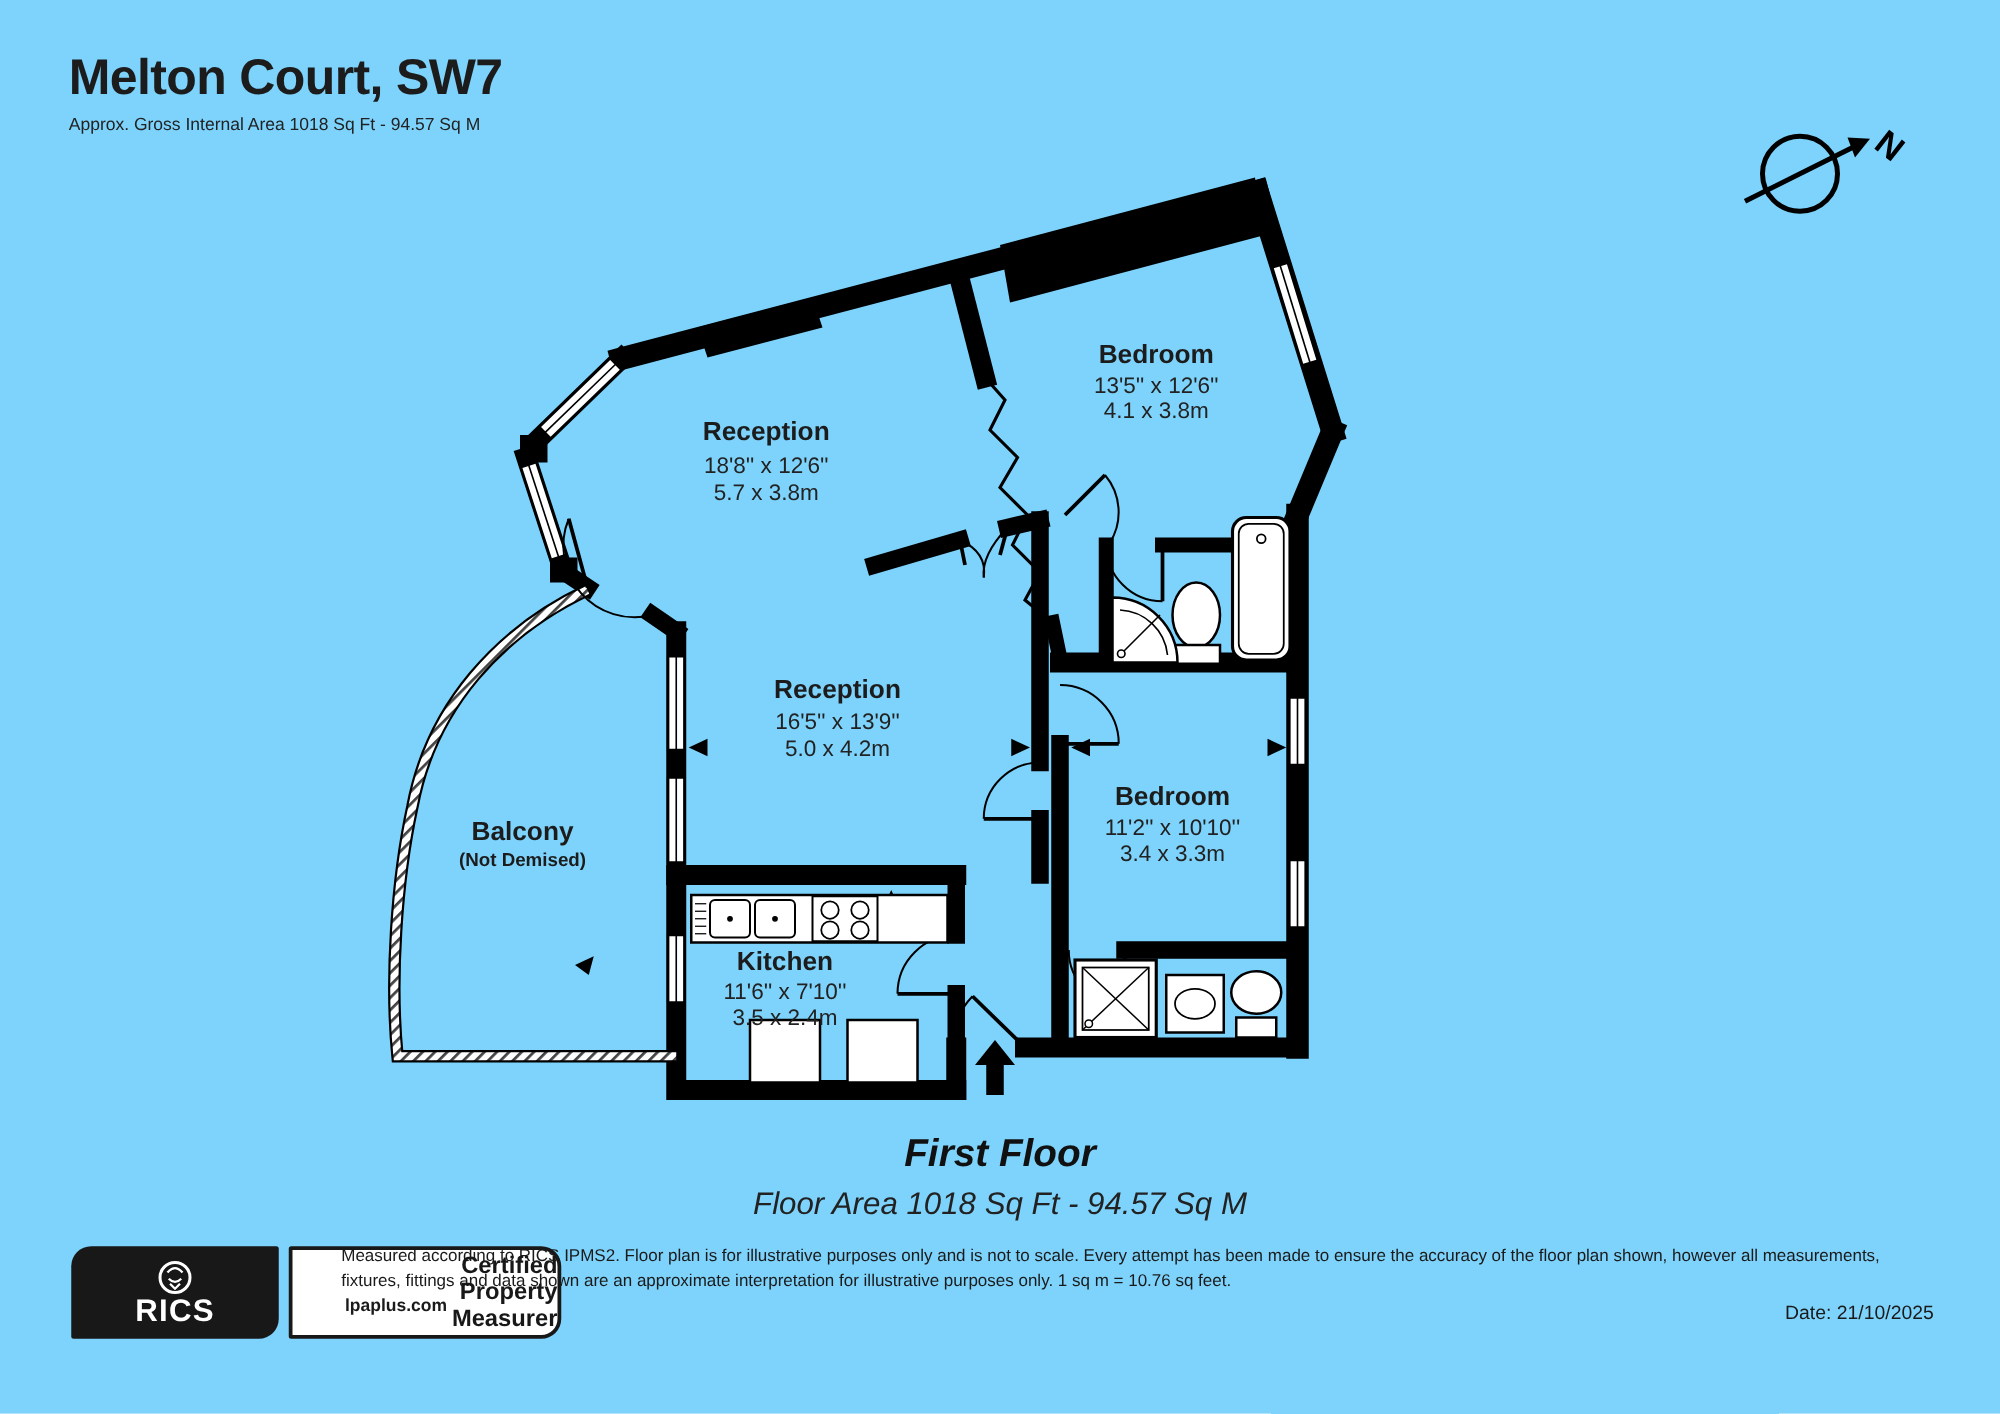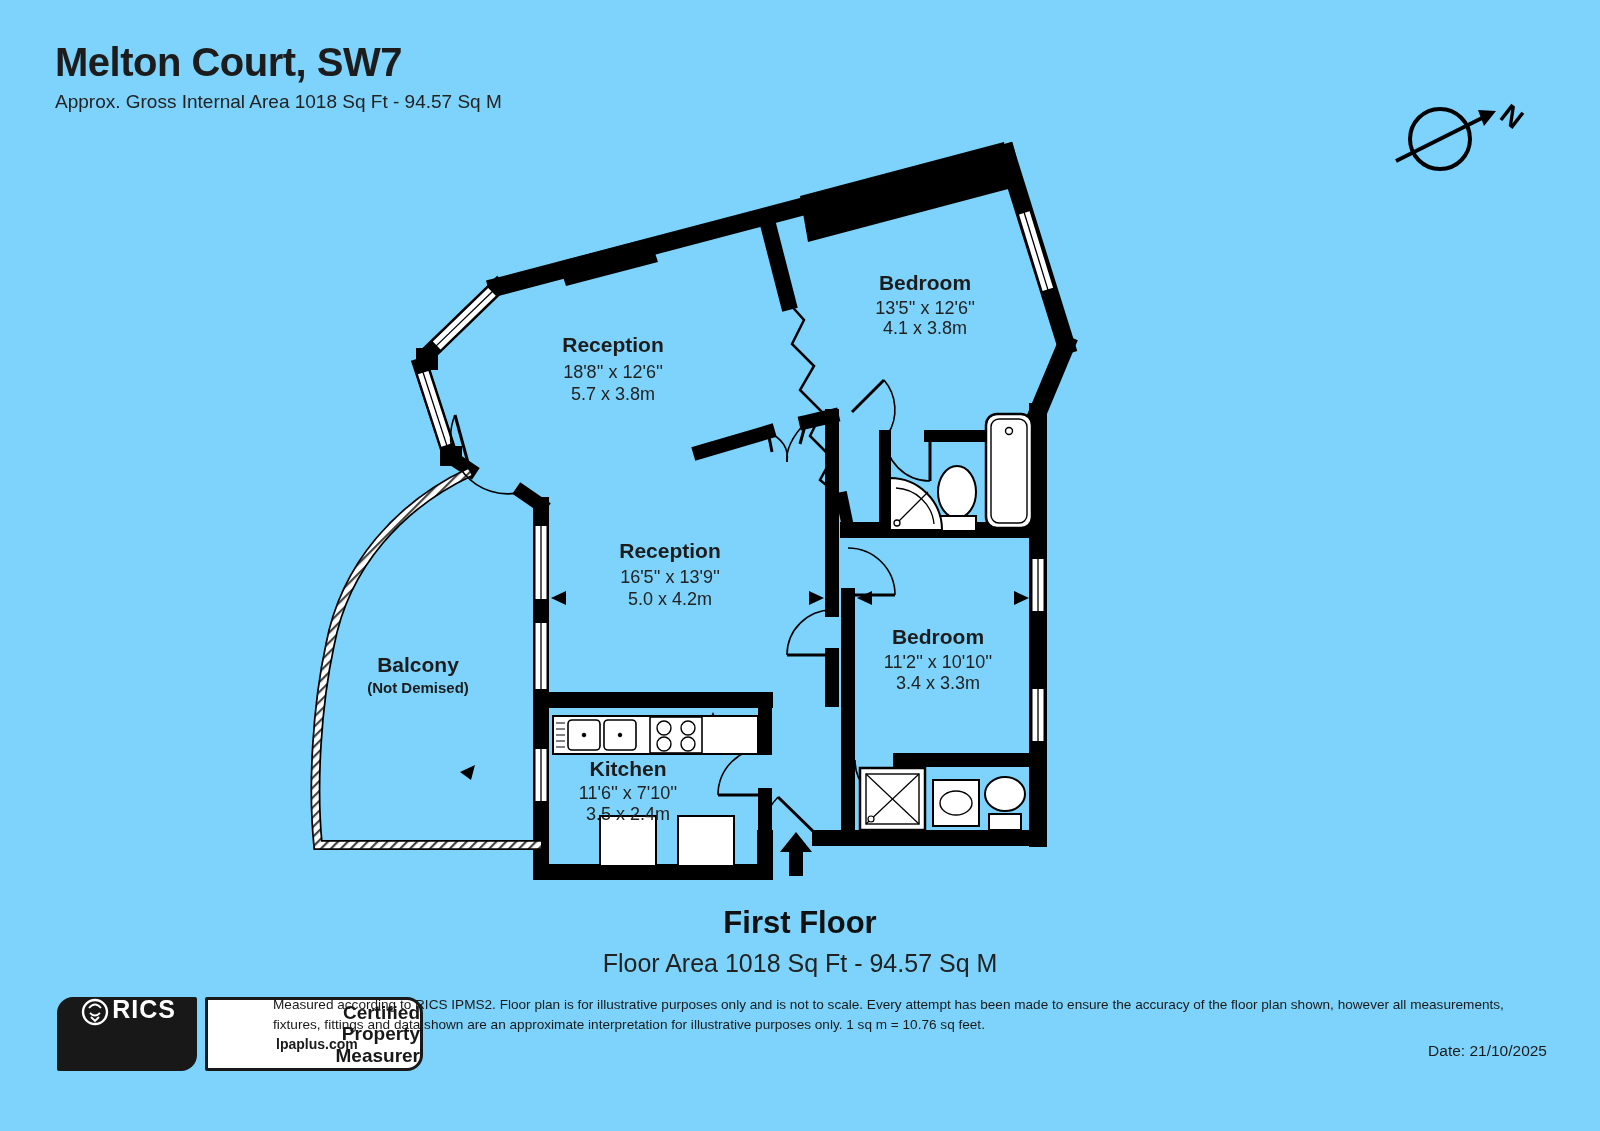--- a/index.html
+++ b/index.html
@@ -1,29 +1,29 @@
 <!DOCTYPE html>
 <html><head>
 <meta charset="utf-8">
 <style>
   html,body{margin:0;padding:0;background:#fff;}
   #page{position:relative;width:1600px;height:1131px;background:#7dd3fc;overflow:hidden;
         font-family:"Liberation Sans", sans-serif;color:#1a1a1a;}
   
   .hdr{position:absolute;left:55px;top:40px;}
   .hdr h1{margin:0;font-size:40px;font-weight:700;letter-spacing:-0.5px;color:#1c1c1c;}
-  .hdr .sub{margin-top:6px;font-size:19px;color:#222;}
+  .hdr .sub{margin-top:6px;font-size:14px;color:#222;}
   
-  .floorTitle{position:absolute;left:0;top:905px;width:1600px;text-align:center;}
+  .floorTitle{position:absolute;left:0;top:905px;width:1600px;text-align:center;font-style:italic;}
   .floorTitle .ft{font-size:31px;font-weight:700;color:#111;}
   .floorTitle .fa{font-size:25px;margin-top:8px;color:#222;}
   
   .rics{position:absolute;left:57px;top:997px;display:flex;}
-  .rics .black{width:140px;height:74px;background:#181818;border-radius:16px 2px 16px 2px;
-               display:flex;flex-direction:row;justify-content:center;color:#fff;}
+  .rics .black{width:166px;height:74px;background:#181818;border-radius:16px 2px 16px 2px;
+               display:flex;flex-direction:column;align-items:center;justify-content:center;color:#fff;}
   .rics .black .brand{font-size:25px;font-weight:700;letter-spacing:1px;line-height:1;}
   .rics .white{width:196px;height:68px;border:3px solid #181818;border-radius:2px 16px 16px 2px;
                margin-left:8px;background:#fff;display:flex;flex-direction:column;justify-content:center;padding-left:16px;text-align:right;}
   .rics .white div{font-size:19px;font-weight:700;line-height:1.12;color:#181818;}
   .disc{position:absolute;left:273px;top:995px;width:1256px;font-size:13.6px;line-height:1.5;color:#1a1a1a;}
   .site{position:absolute;left:276px;top:1036px;font-size:14px;font-weight:700;color:#1a1a1a;}
   .date{position:absolute;right:53px;top:1042px;font-size:15.5px;color:#1a1a1a;}
   svg text{font-family:"Liberation Sans", sans-serif;}
   .roomName{font-size:21px;font-weight:700;fill:#1c1c1c;}
   .roomDim{font-size:18px;fill:#222;}

